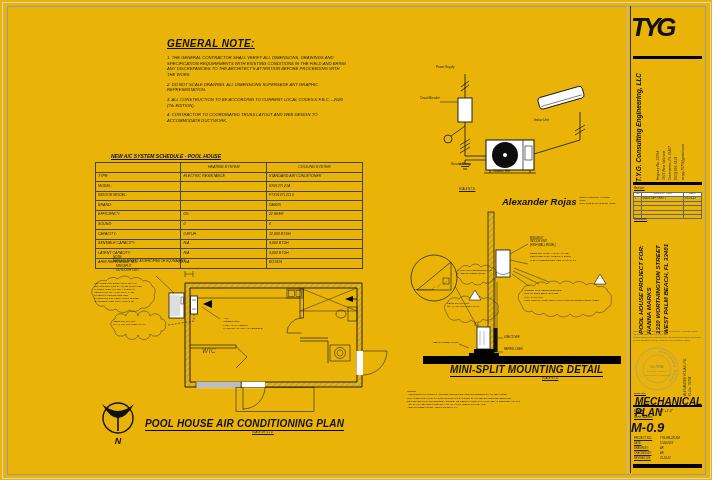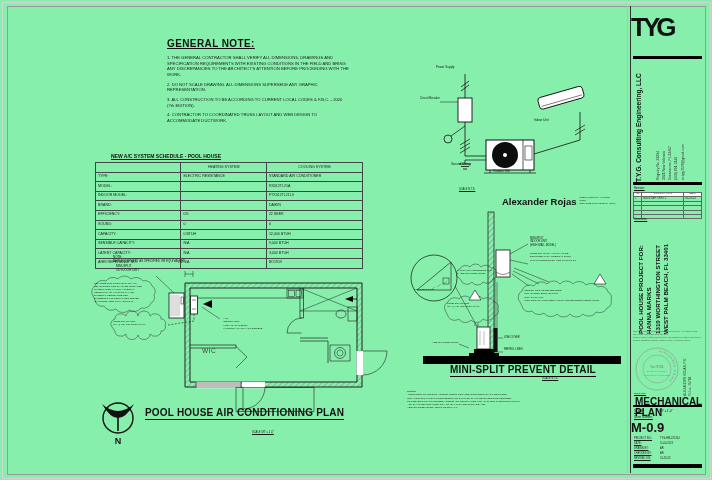--- a/index.html
+++ b/index.html
@@ -1,16 +1,16 @@
 <!DOCTYPE html>
 <html><head>
 <meta charset="utf-8">
 <style>
   html,body{margin:0;padding:0;background:#e9e9e9;font-family:"Liberation Sans",sans-serif;color:#111;}
-  #sheet{position:absolute;left:0;top:0;width:712px;height:480px;background:#86efac;overflow:hidden;}
+  #sheet{position:absolute;left:0;top:0;width:712px;height:480px;background:#eab308;overflow:hidden;font-style:italic;}
   .abs{position:absolute;}
   .lb{position:absolute;line-height:1.3;color:#1a1a1a;white-space:pre-line;}
   .ctr{text-align:left;}
   .b{font-weight:bold;}
   .u{text-decoration:underline;}
   .vert{writing-mode:vertical-rl;transform:rotate(180deg);}
   .f22{font-size:2.2px;}.f24{font-size:2.4px;}.f25{font-size:2.5px;}.f26{font-size:2.6px;}
   .f28{font-size:2.8px;}.f3{font-size:3px;}
   .title{position:absolute;font-size:10px;font-weight:600;letter-spacing:.2px;border-bottom:1px solid #000;padding-bottom:1px;white-space:nowrap;color:#111;}
   .note-p{font-size:4.2px;line-height:1.35;color:#222;margin:0 0 4px 0;}
@@ -189,21 +189,21 @@
 HANGING AS HIGH AS POSSIBLE</div>
   <div class="lb" style="left:202px;top:347px;font-size:6.5px;color:#444;letter-spacing:.5px;">WIC</div>
 
   <svg class="abs" style="left:96px;top:398px;" width="44" height="48" viewBox="0 0 44 48">
     <circle cx="22" cy="20" r="15" fill="none" stroke="#111" stroke-width="1.4"></circle>
     <path d="M6,6 Q22,34 38,6 Q30,13 22,13 Q14,13 6,6 Z" fill="#111"></path>
     <path d="M22,13 L22,33" stroke="#111" stroke-width="1.6"></path>
     <text x="22" y="46" font-size="9" font-weight="bold" text-anchor="middle" fill="#111">N</text>
   </svg>
 
-  <div class="title" style="left:145px;top:407px;">POOL HOUSE AIR CONDITIONING PLAN</div>
+  <div class="title" style="left:145px;top:418px;">POOL HOUSE AIR CONDITIONING PLAN</div>
   <div class="lb f26 u" style="left:252px;top:431px;">SCALE  3/8" = 1'-0"</div>
 
   <svg class="abs" style="left:420px;top:60px;" width="190" height="118" viewBox="0 0 190 118">
     <path d="M45,14 V38" stroke="#111" stroke-width="0.8"></path>
     <path d="M41,27 L49,21 M41,31 L49,25" stroke="#111" stroke-width="0.8"></path>
     <rect x="38" y="38" width="14" height="24" fill="#fff" stroke="#111" stroke-width="0.9"></rect>
     <path d="M45,62 V96" stroke="#111" stroke-width="0.8"></path>
     <path d="M40,85 L50,79 M40,89 L50,83 M40,93 L50,87" stroke="#111" stroke-width="0.7"></path>
     <path d="M45,66 L31,76" stroke="#111" stroke-width="0.7"></path>
     <circle cx="28" cy="79" r="4" fill="none" stroke="#111" stroke-width="0.8"></circle>
@@ -293,21 +293,21 @@
 (FOR INSTALLATION SEE MANUFACTURE RECOMMENDATION)</div>
   <div class="lb f25" style="left:457px;top:269px;width:44px;">4" MIN HIGH CONCRETE PAD
 &amp; ABOVE FLOOD LEVEL</div>
   <div class="lb f24" style="left:414px;top:288px;">CONCRETE SLAB</div>
   <div class="lb f25 ctr" style="left:447px;top:302px;width:52px;">COND DRAIN LINE
 3/4" @ 12" MIN FROM WALL</div>
   <div class="lb f26" style="left:474px;top:324px;">O.U.</div>
   <div class="lb f25" style="left:432px;top:341px;">ABOVE FLOOD LEVEL</div>
   <div class="lb f26" style="left:504px;top:336px;">LINE COVER</div>
   <div class="lb f26" style="left:504px;top:348px;">REFRIG. LINES</div>
-  <div class="title" style="left:450px;top:364px;">MINI-SPLIT PREVENT DETAIL</div>
+  <div class="title" style="left:450px;top:364px;">MINI-SPLIT MOUNTING DETAIL</div>
   <div class="lb f26 u" style="left:542px;top:377px;">SCALE N.T.S.</div>
   <div class="lb f25" style="left:407px;top:390px;width:218px;">NOTES:
 - REFRIGERANT CIRCUIT ACCESS PORTS LOCATED OUTDOORS SHALL BE FITTED
 WITH LOCKING-TYPE TAMPER RESISTANT CAPS OR SHALL BE OTHERWISE SECURED
 TO PREVENT UNAUTHORIZED ACCESS. TO COMPLIANCE WITH THE FBC, R SECTION M1411.6
 - CU SHALL BE INSTALLED ON A SLAB 4" MIN ABOVE GRADE AND
 ABOVE FLOOD LEVEL. FBC R M1305.1.4.1.</div>
 
   <div class="abs" style="left:627px;top:6px;width:1px;height:467px;background:#bbb;"></div>
   <div class="abs" style="left:630px;top:6px;width:1px;height:467px;background:#333;"></div>

